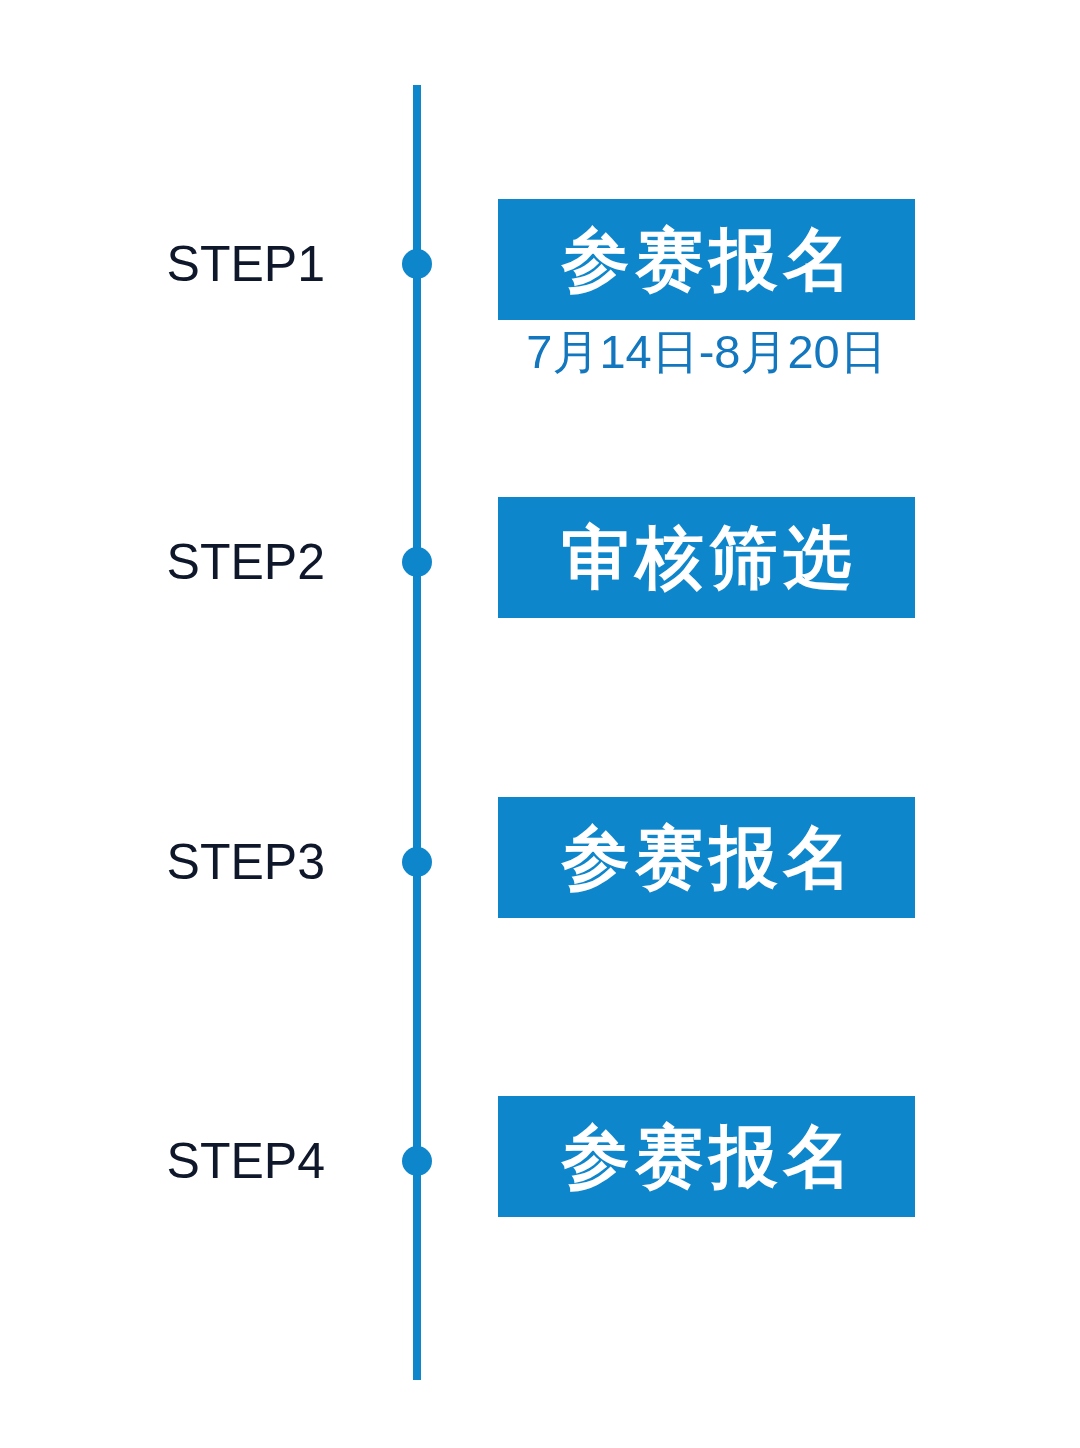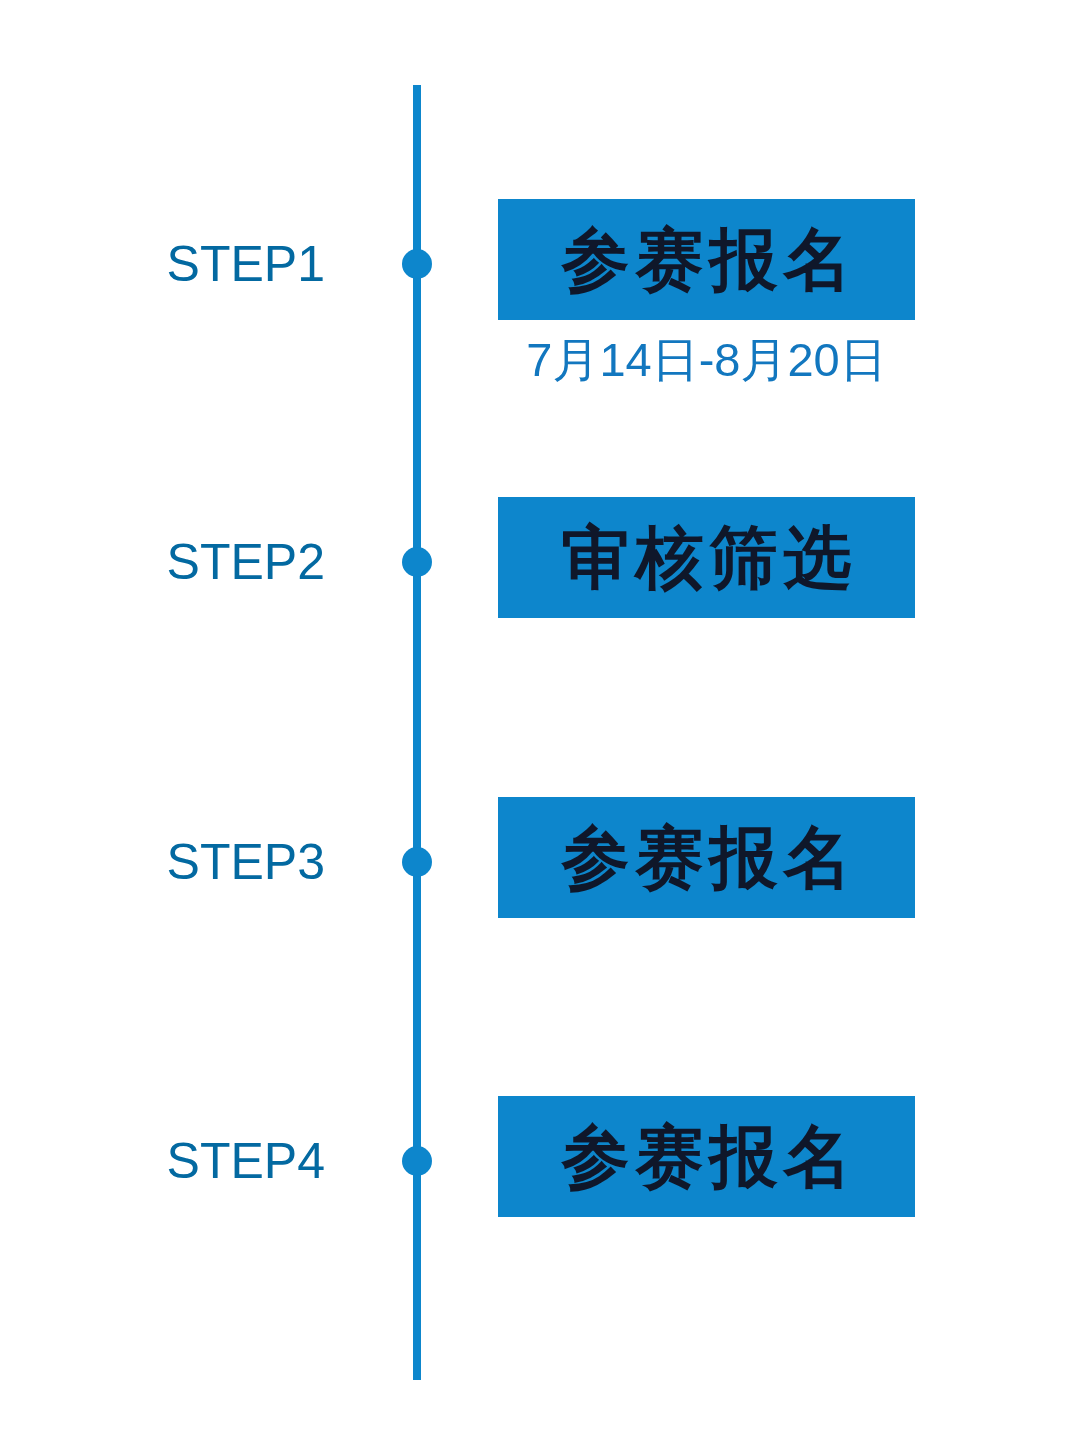--- a/index.html
+++ b/index.html
@@ -39,21 +39,21 @@
     height: 0;
   }
 
   .step-label {
     position: absolute;
     right: 755px;            
     top: -33px;
     font-size: 50px;
     line-height: 66px;
     letter-spacing: 0px;
-    color: #0369a1;
+    color: #0f172a;
     white-space: nowrap;
     text-align: right;
   }
 
   .step-dot {
     position: absolute;
     left: 402px;
     top: -15px;
     width: 30px;
     height: 30px;
@@ -75,29 +75,29 @@
     display: flex;
     align-items: center;
     justify-content: center;
     box-sizing: border-box;
   }
 
   .step-title {
     font-family: "DejaVu Sans", "Liberation Sans", sans-serif;
     font-size: 68px;
     font-weight: bold;
-    color: #0f172a;
+    color: #ffffff;
     letter-spacing: 6px;
     line-height: 1;
     white-space: nowrap;
     padding-left: 6px;  
   }
 
   .step-date {
-    margin-top: 12px;
+    margin-top: 4px;
     width: 417px;
     text-align: center;
     font-size: 47px;
     line-height: 56px;
     color: #1277bf;
     white-space: nowrap;
     letter-spacing: 0px;
   }
 </style>
 </head>

